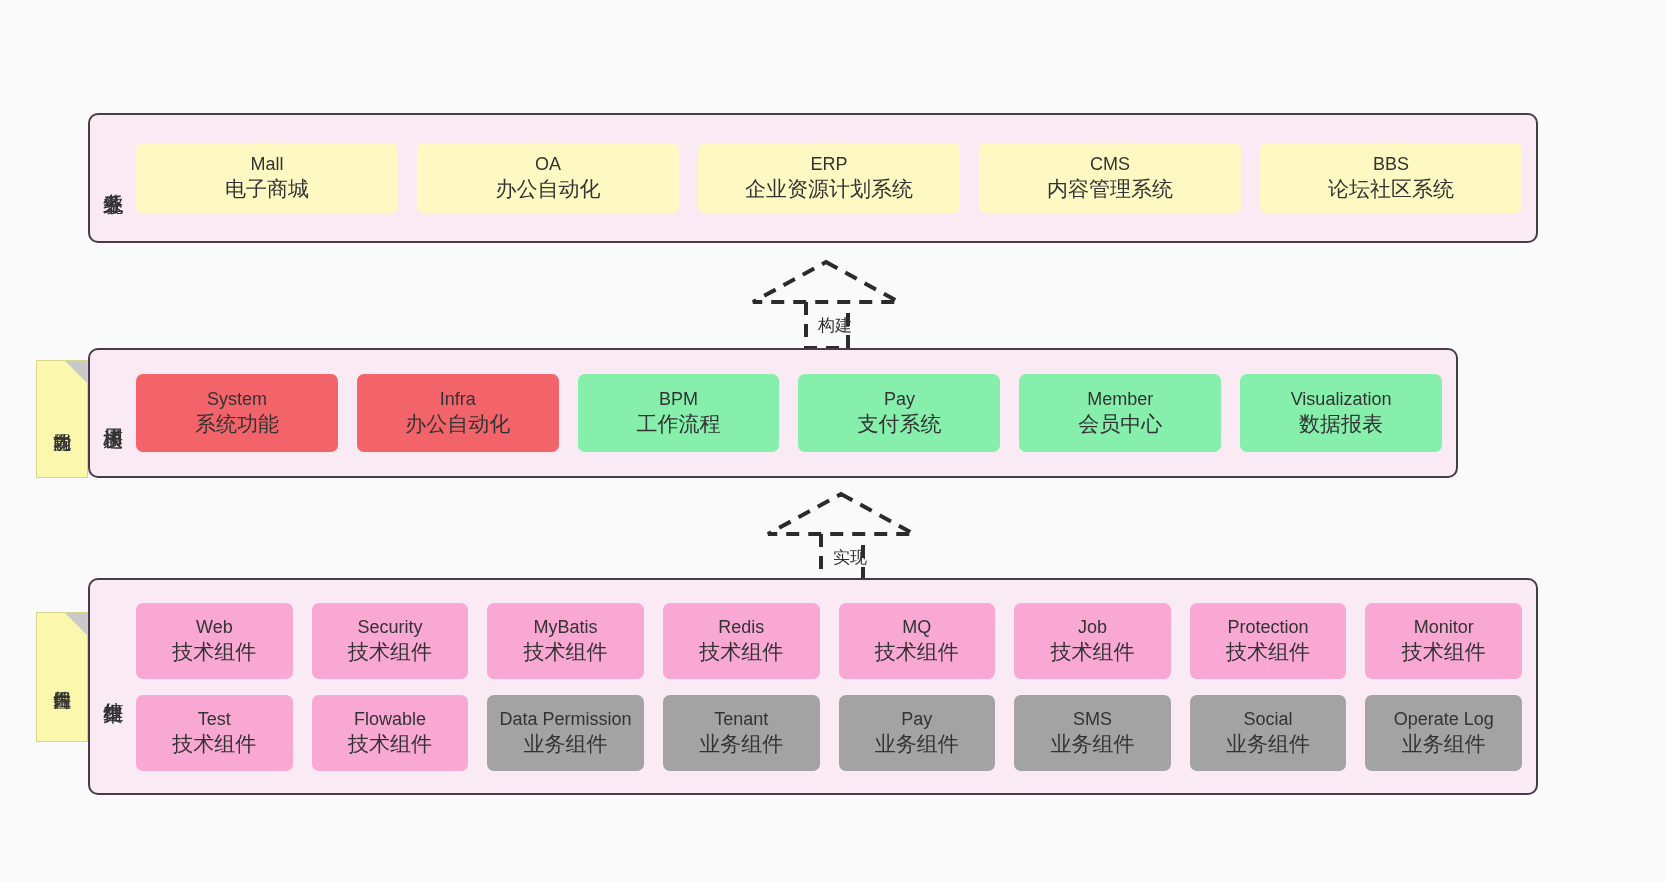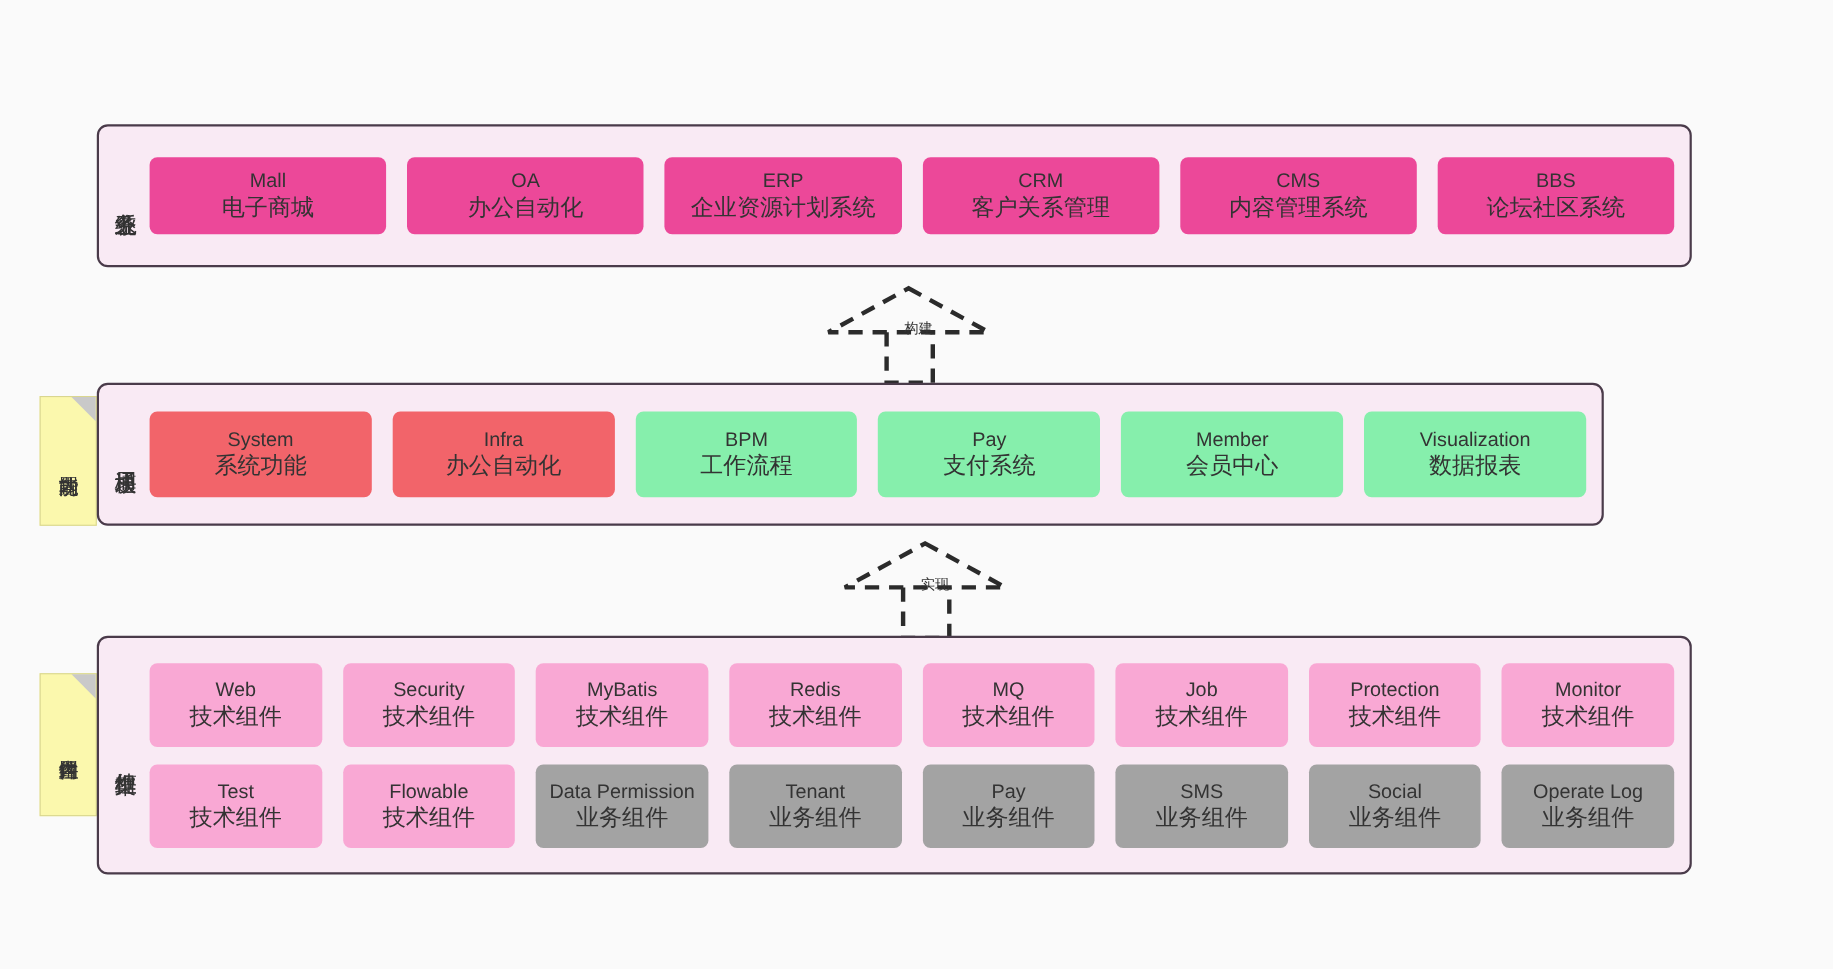--- a/index.html
+++ b/index.html
@@ -66,21 +66,21 @@
     text-align: center;
     font-size: 18px;
     line-height: 1.26;
     color: #333333;
     padding: 4px 6px;
     user-select: none;
   }
   .cell .c-sub { font-size: 21px; }
 
   
-  .c-blue       { background: #ec4899; }
+  .c-blue       { background: #fef9c3; }
   .c-red        { background: #f2646a; }
   .c-pink       { background: #86efac; text-align: right; }
   .c-green      { background: #f9a8d4; }
   .c-greenlight { background: #a3a3a3; }
 
   
   #layer-business  { left: 88px;  top: 113px; width: 1450px; height: 130px; }
   #layer-business .cell { height: 70px; }
 
   #layer-common    { left: 88px;  top: 348px; width: 1370px; height: 130px; }
@@ -123,23 +123,23 @@
   
   .arrow {
     position: absolute;
     width: 150px;
     height: 92px;
   }
   .arrow svg { display: block; overflow: visible; }
   .arrow-label {
     position: absolute;
     left: 50%;
-    top: 32px;
+    top: 56px;
     transform: translateX(-50%);
-    font-size: 13px;
+    font-size: 17px;
     color: #333333;
     background: transparent;
     white-space: nowrap;
     user-select: none;
   }
   #arrow-build   { left: 751px; top: 258px; }
   #arrow-build .arrow-label { left: 56%; }
   #arrow-impl    { left: 766px; top: 490px; }
   #arrow-impl  .arrow-label { left: 56%; }
 </style>
@@ -156,24 +156,20 @@
       </div>
       <div class="cell c-blue">
         <div class="c-name">OA</div>
         <div class="c-sub">办公自动化</div>
       </div>
       <div class="cell c-blue">
         <div class="c-name">ERP</div>
         <div class="c-sub">企业资源计划系统</div>
       </div>
       <div class="cell c-blue">
-        <div class="c-name">CRM</div>
-        <div class="c-sub">客户关系管理</div>
-      </div>
-      <div class="cell c-blue">
         <div class="c-name">CMS</div>
         <div class="c-sub">内容管理系统</div>
       </div>
       <div class="cell c-blue">
         <div class="c-name">BBS</div>
         <div class="c-sub">论坛社区系统</div>
       </div>
     </div>
   </div>
 </div>

